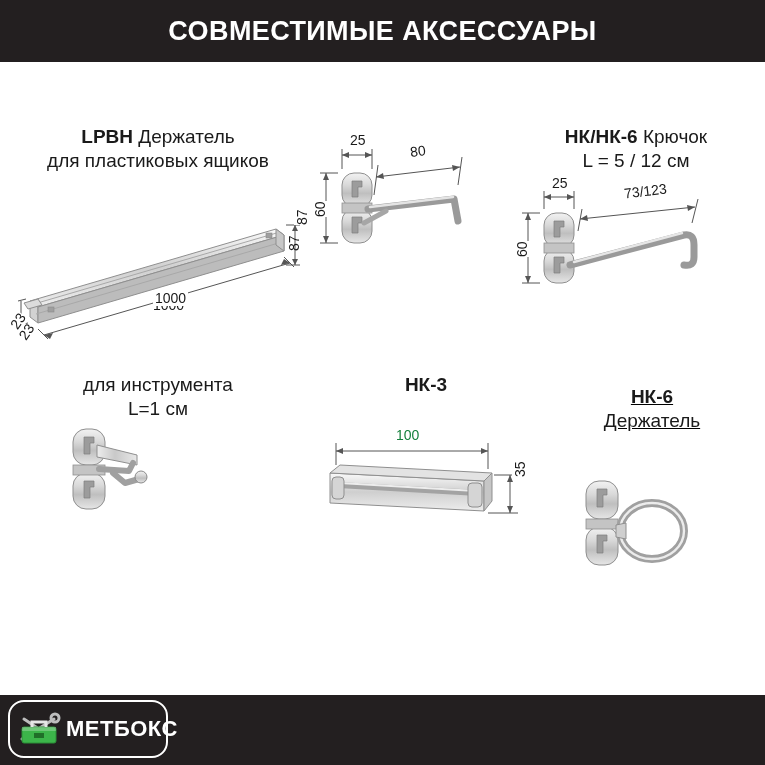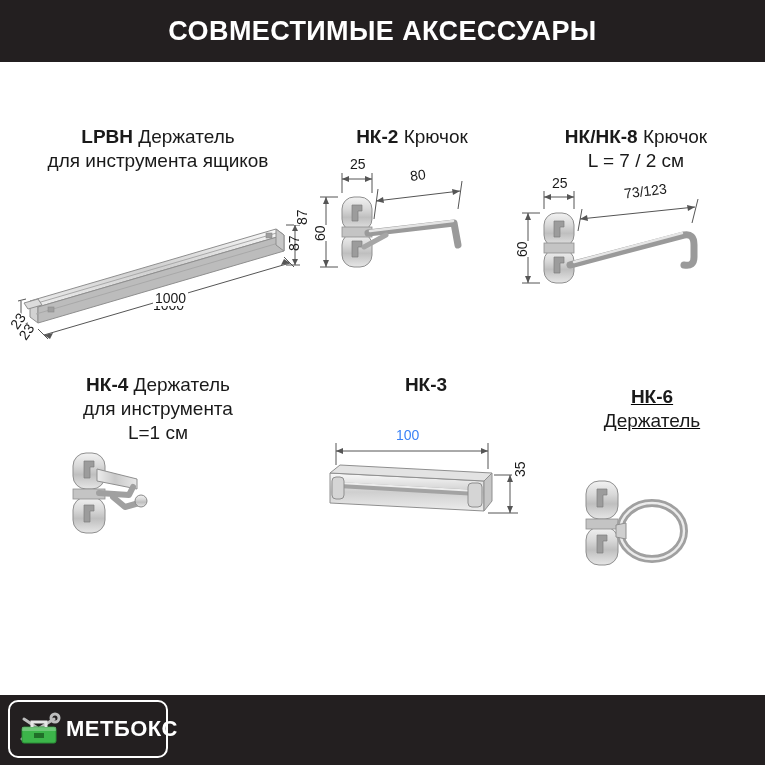--- a/index.html
+++ b/index.html
@@ -95,21 +95,21 @@
     background: #231f20;
   }
   .logo-box {
     position: absolute;
     left: 8px;
     top: 700px;
     width: 160px;
     height: 58px;
     background: #231f20;
     border: 2px solid #ffffff;
-    border-radius: 10px;
+    border-radius: 16px;
     display: flex;
     align-items: center;
     padding-left: 6px;
     box-sizing: border-box;
   }
   .logo-mark {
     position: relative;
     width: 46px;
     height: 40px;
     flex: 0 0 auto;
@@ -152,21 +152,21 @@
       </linearGradient>
     </defs>
   </svg>
 
   <div class="content">
 
     <div class="card" id="card-lpbh">
       <div class="card-title">
         <div><b>LPBH</b>
           <span>Держатель</span></div>
-        <div>для инструмента ящиков</div>
+        <div>для пластиковых ящиков</div>
       </div>
       <div class="card-figure fig1">
         <svg width="300" height="170" viewBox="0 0 300 170">
 
           <g>
 
             <polygon points="22,128 268,56 276,62 30,134" fill="url(#barGrad)" stroke="#8f8f8f" stroke-width="1"></polygon>
 
             <polygon points="22,128 30,134 30,150 22,144" fill="#d2d2d2" stroke="#8f8f8f" stroke-width="1"></polygon>
             <polygon points="30,134 276,62 276,78 30,150" fill="#bcbcbc" stroke="#8f8f8f" stroke-width="1"></polygon>
@@ -207,24 +207,20 @@
           <text class="dimtext" x="18" y="168" transform="rotate(-55 18,168)">23</text>
         </svg>
 
         <div style="position:absolute;left:145px;top:117px;font-size:14px;color:#1a1a1a;background:#fff;padding:0 2px">1000</div>
         <div style="position:absolute;left:286px;top:52px;font-size:14px;color:#1a1a1a;transform:rotate(-90deg);transform-origin:left top;background:#fff">87</div>
         <div style="position:absolute;left:2px;top:140px;font-size:14px;color:#1a1a1a;transform:rotate(-55deg);background:#fff">23</div>
       </div>
     </div>
 
     <div class="card" id="card-hk2">
-      <div class="card-title">
-        <div><b>НК-2</b>
-          <span>Крючок</span></div>
-      </div>
       <div class="card-figure fig1">
         <svg width="200" height="170" viewBox="0 0 200 170">
 
           <g>
             <rect x="30" y="48" width="30" height="34" rx="12" fill="url(#metalGrad)" stroke="#8f8f8f"></rect>
             <rect x="30" y="84" width="30" height="34" rx="12" fill="url(#metalGrad)" stroke="#8f8f8f"></rect>
 
             <path d="M40 56 h10 v6 h-4 v10 h-6 z" fill="#9c9c9c" stroke="#7e7e7e" stroke-width="0.7"></path>
             <path d="M40 92 h10 v6 h-4 v10 h-6 z" fill="#9c9c9c" stroke="#7e7e7e" stroke-width="0.7"></path>
 
@@ -267,23 +263,23 @@
           <polygon points="14,118 11,111 17,111" fill="#555"></polygon>
         </svg>
         <div style="position:absolute;left:36px;top:7px;font-size:14px;color:#1a1a1a;background:#fff;padding:0 2px">25</div>
         <div style="position:absolute;left:96px;top:18px;font-size:14px;color:#1a1a1a;background:#fff;padding:0 2px;transform:rotate(-7deg)">80</div>
         <div style="position:absolute;left:0px;top:92px;font-size:14px;color:#1a1a1a;transform:rotate(-90deg);transform-origin:left top;background:#fff">60</div>
       </div>
     </div>
 
     <div class="card" id="card-hk3">
       <div class="card-title">
-        <div><b>НК/НК-8</b>
+        <div><b>НК/НК-6</b>
           <span>Крючок</span></div>
-        <div>L = 7 / 2 см</div>
+        <div>L = 5 / 12 см</div>
       </div>
       <div class="card-figure fig1">
         <svg width="240" height="170" viewBox="0 0 240 170">
           <g>
             <rect x="28" y="40" width="30" height="34" rx="12" fill="url(#metalGrad)" stroke="#8f8f8f"></rect>
             <rect x="28" y="76" width="30" height="34" rx="12" fill="url(#metalGrad)" stroke="#8f8f8f"></rect>
             <path d="M38 48 h10 v6 h-4 v10 h-6 z" fill="#9c9c9c" stroke="#7e7e7e" stroke-width="0.7"></path>
             <path d="M38 84 h10 v6 h-4 v10 h-6 z" fill="#9c9c9c" stroke="#7e7e7e" stroke-width="0.7"></path>
             <rect x="28" y="70" width="30" height="10" fill="#c4c4c4" stroke="#8f8f8f" stroke-width="0.8"></rect>
           </g>
@@ -320,22 +316,20 @@
           <polygon points="12,110 9,103 15,103" fill="#555"></polygon>
         </svg>
         <div style="position:absolute;left:34px;top:2px;font-size:14px;color:#1a1a1a;background:#fff;padding:0 2px">25</div>
         <div style="position:absolute;left:106px;top:10px;font-size:14px;color:#1a1a1a;background:#fff;padding:0 2px;transform:rotate(-7deg)">73/123</div>
         <div style="position:absolute;left:-2px;top:84px;font-size:14px;color:#1a1a1a;transform:rotate(-90deg);transform-origin:left top;background:#fff">60</div>
       </div>
     </div>
 
     <div class="card" id="card-hk4">
       <div class="card-title">
-        <div><b>НК-4</b>
-          <span>Держатель</span></div>
         <div>для инструмента</div>
         <div>L=1 см</div>
       </div>
       <div class="card-figure fig2">
         <svg width="300" height="145" viewBox="0 0 300 145">
           <g transform="translate(55,0)">
 
             <rect x="10" y="8" width="32" height="36" rx="13" fill="url(#metalGrad)" stroke="#8f8f8f"></rect>
             <rect x="10" y="52" width="32" height="36" rx="13" fill="url(#metalGrad)" stroke="#8f8f8f"></rect>
             <rect x="10" y="44" width="32" height="10" fill="#c4c4c4" stroke="#8f8f8f" stroke-width="0.8"></rect>
@@ -386,21 +380,21 @@
           <polygon points="176,12 169,9 169,15" fill="#555"></polygon>
 
           <g stroke="#555" stroke-width="1" fill="none">
             <line x1="182" y1="36" x2="206" y2="36"></line>
             <line x1="176" y1="74" x2="206" y2="74"></line>
             <line x1="198" y1="36" x2="198" y2="74"></line>
           </g>
           <polygon points="198,36 195,43 201,43" fill="#555"></polygon>
           <polygon points="198,74 195,67 201,67" fill="#555"></polygon>
         </svg>
-        <div style="position:absolute;left:82px;top:-12px;font-size:14px;color:#3b82f6;background:#fff;padding:0 2px">100</div>
+        <div style="position:absolute;left:82px;top:-12px;font-size:14px;color:#15803d;background:#fff;padding:0 2px">100</div>
         <div style="position:absolute;left:200px;top:38px;font-size:14px;color:#1a1a1a;transform:rotate(-90deg);transform-origin:left top;background:#fff">35</div>
       </div>
     </div>
 
     <div class="card" id="card-hk6">
       <div class="card-title">
         <div><b>НК-6</b></div>
         <div>Держатель</div>
       </div>
       <div class="card-figure fig2" style="margin-top:42px">

